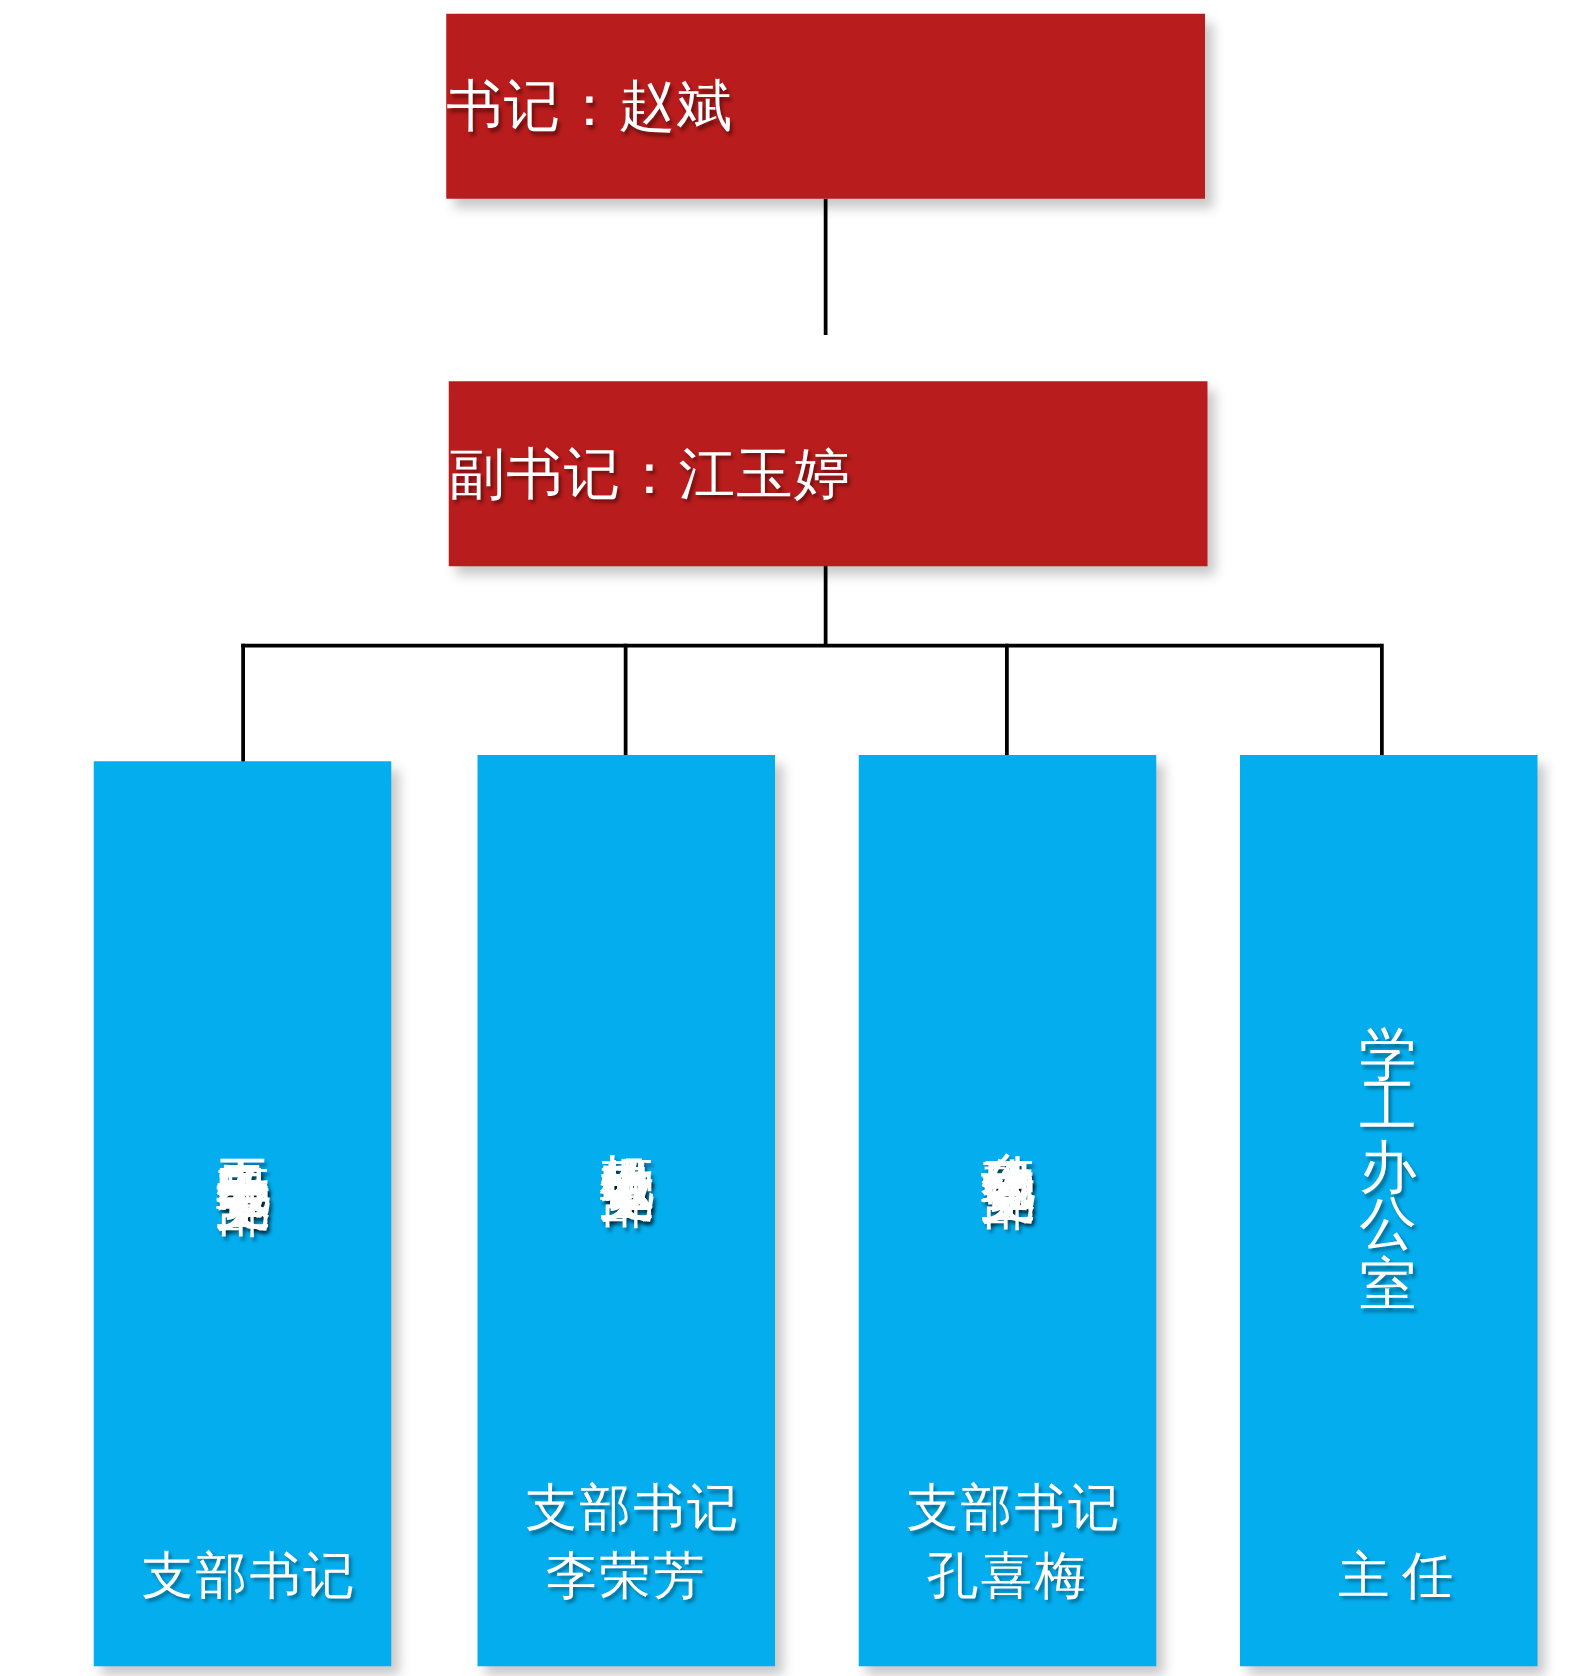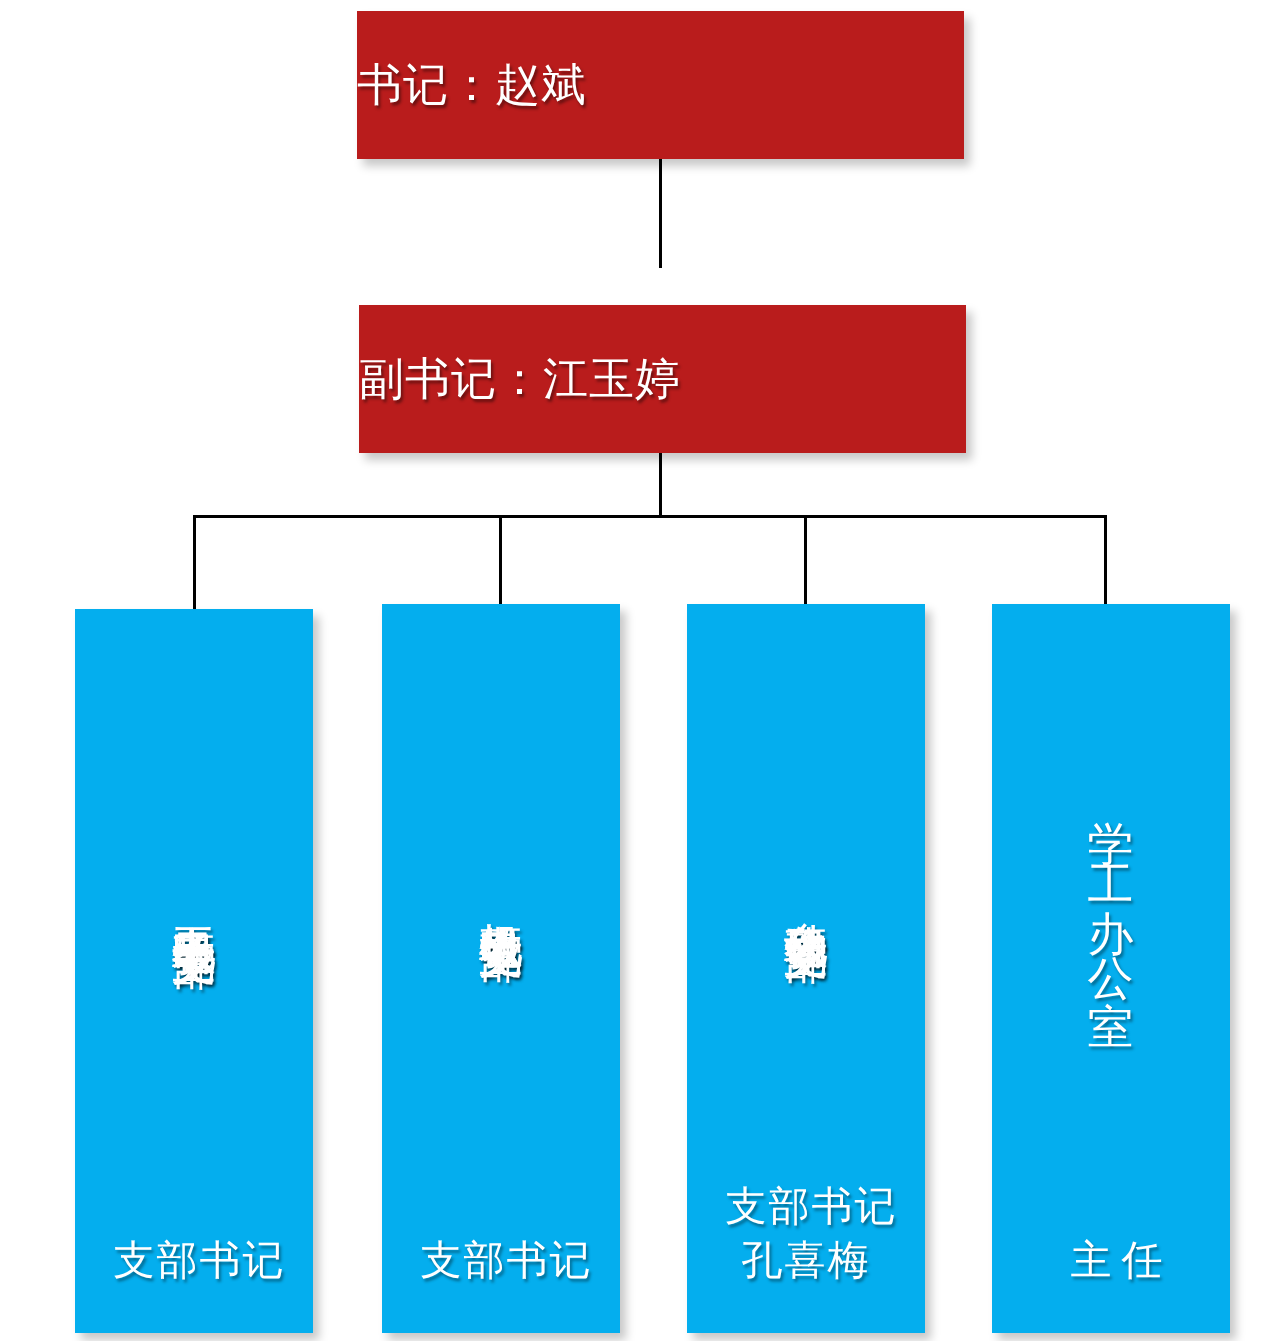--- a/index.html
+++ b/index.html
@@ -138,20 +138,21 @@
     <span class="dept-vertical-title">电工电子教研室党支部</span>
     <div class="dept-footer">
       <span class="role">支部书记</span>
     </div>
   </div>
 
   <div class="node dept" id="node-dept-2">
     <span class="dept-vertical-title">机电教研室党支部</span>
     <div class="dept-footer">
       <span class="role">支部书记</span>
+      <span class="person">李荣芳</span>
     </div>
   </div>
 
   <div class="node dept" id="node-dept-3">
     <span class="dept-vertical-title">自动化教研室党支部</span>
     <div class="dept-footer">
       <span class="role">支部书记</span>
       <span class="person">孔喜梅</span>
     </div>
   </div>

